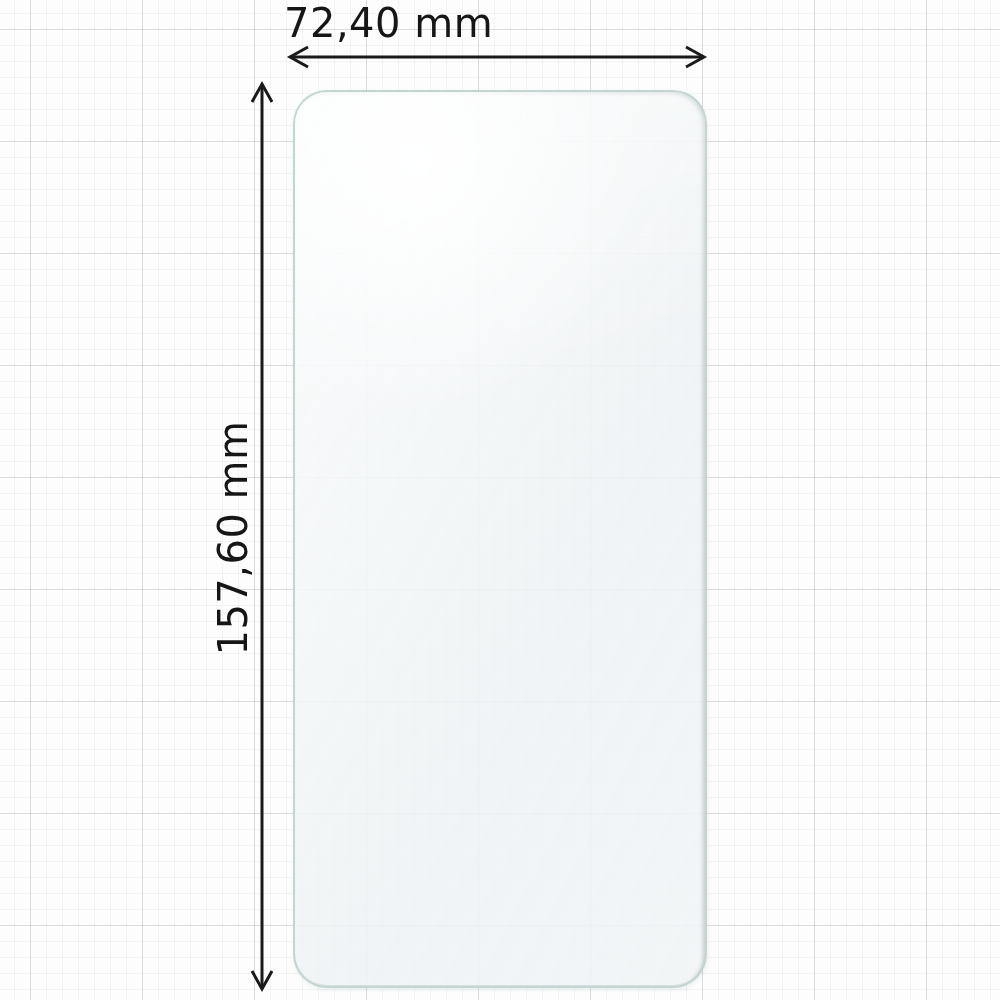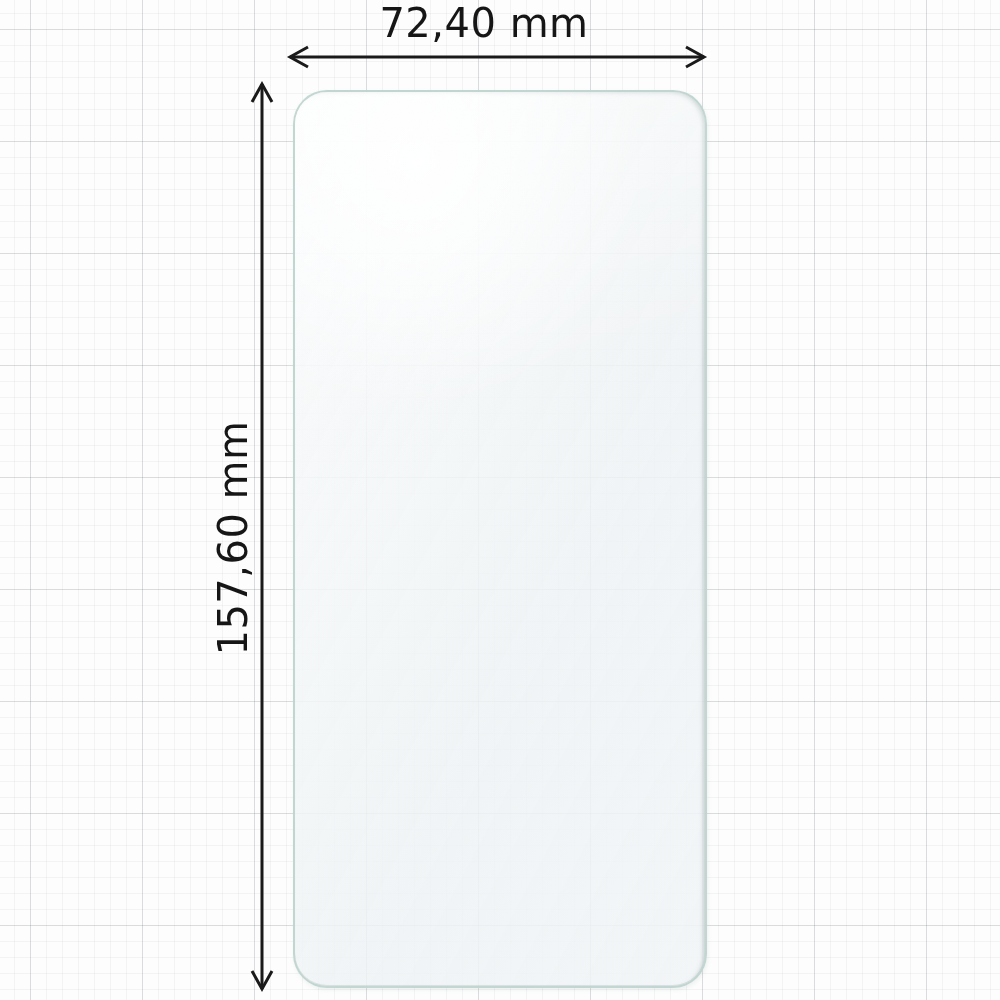--- a/index.html
+++ b/index.html
@@ -76,21 +76,20 @@
     font-size: 40px;
     font-weight: 400;
     letter-spacing: 0.5px;
     white-space: nowrap;
     user-select: none;
   }
   .dim-label.width {
     left: 284px;
     top: 0px;
     width: 400px;
-    text-align: center;
   }
   .dim-label.height {
     left: 233px;
     top: 538px;
     transform: translate(-50%, -50%) rotate(-90deg);
   }
 </style>
 </head>
 <body>
 

